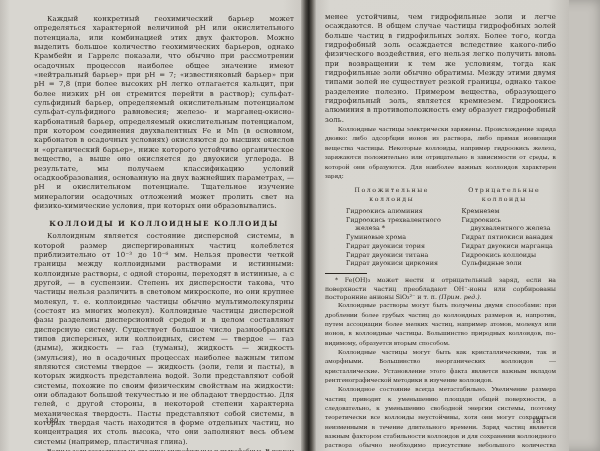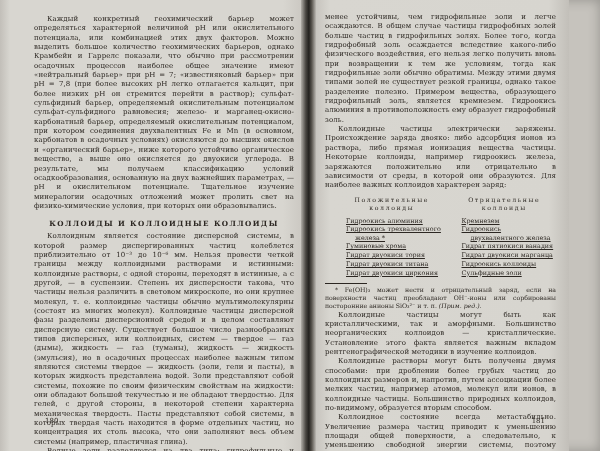--- a/index.html
+++ b/index.html
@@ -69,37 +69,36 @@
     margin: 0 auto 4px auto;
     text-align: center;
     font-size: 6.2px;
     line-height: 8.5px;
     letter-spacing: 1.6px;
   }
   .colloid-cell {
     padding-left: 18px;
     text-indent: -9px;
     margin-bottom: 0.5px;
-    text-decoration: underline;
   }
   .footnote-rule {
     width: 42px;
     height: 0;
     border-top: 1px solid #2c2722;
     margin: 5px 0 2px 0;
   }
   .footnote {
     margin: 0;
     font-size: 6.2px;
     line-height: 8.3px;
     text-align: justify;
     text-indent: 10px;
   }
   .footnote .attribution { font-style: italic; }
-  .para-gap { margin-top: 3px; }
+  .para-gap { margin-top: 3px; font-family: Liberation Serif, serif; }
   .page-number {
     position: absolute;
     bottom: 26px;
     font-size: 7px;
   }
   .page-number.num-left { left: 26px; margin-left: 19px; }
   .page-number.num-right { right: 24px; text-align: center; }
 </style>
 </head>
 <body>
@@ -142,22 +141,22 @@
         <div class="colloid-cell">Гидрат пятиокиси ванадия</div>
         <div class="colloid-cell">Гидрат двуокиси марганца</div>
         <div class="colloid-cell">Гидроокись коллоиды</div>
         <div class="colloid-cell">Сульфидные золи</div>
       </div>
     </div>
 
     <div class="footnote-rule"></div>
     <p class="footnote"><span>* Fe(OH)₃ может нести и отрицательный заряд, если на поверхности частиц преобладают OH⁻-ионы или сорбированы посторонние анионы SiO₃²⁻ и т. п. </span><span class="attribution">(Прим. ред.).</span></p>
 
+    <p class="body-text indent para-gap">Коллоидные растворы могут быть получены двумя способами: при дроблении более грубых частиц до коллоидных размеров и, напротив, путем ассоциации более мелких частиц, например атомов, молекул или ионов, в коллоидные частицы. Большинство природных коллоидов, по-видимому, образуется вторым способом.</p>
+
     <p class="body-text indent para-gap">Коллоидные частицы могут быть как кристаллическими, так и аморфными. Большинство неорганических коллоидов — кристаллические. Установление этого факта является важным вкладом рентгенографической методики в изучение коллоидов.</p>
-
-    <p class="body-text indent para-gap">Коллоидные растворы могут быть получены двумя способами: при дроблении более грубых частиц до коллоидных размеров и, напротив, путем ассоциации более мелких частиц, например атомов, молекул или ионов, в коллоидные частицы. Большинство природных коллоидов, по-видимому, образуется вторым способом.</p>
 
     <p class="body-text indent para-gap">Коллоидное состояние всегда метастабильно. Увеличение размера частиц приводит к уменьшению площади общей поверхности, а следовательно, к уменьшению свободной энергии системы, поэтому теоретически все коллоиды неустойчивы, хотя они могут сохраняться неизменными в течение длительного времени. Заряд частиц является важным фактором стабильности коллоидов и для сохранения коллоидного раствора обычно необходимо присутствие небольшого количества электролитов. При высокой концентрации электролита коллоиды осаждаются. Вследствие этого значительная часть коллоидов быстро коагулирует в морской воде. Коллоиды существенно</p>
 
     <div class="page-number num-right">181</div>
   </div>
 
 </div>
 
 </body></html>

